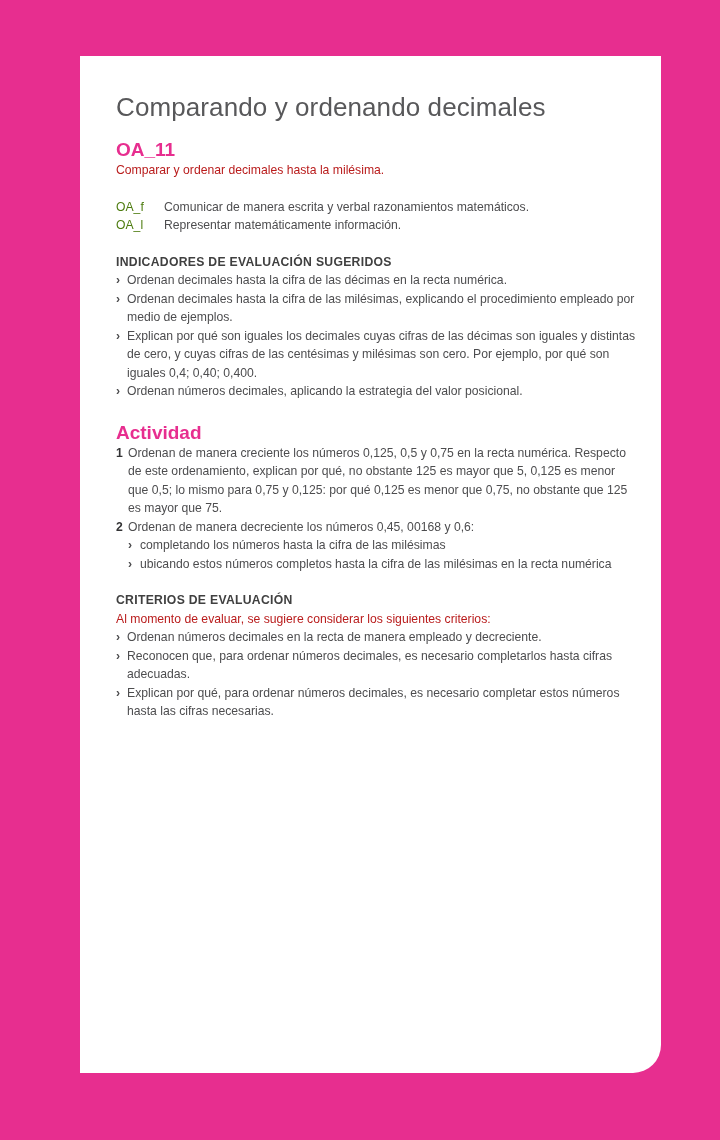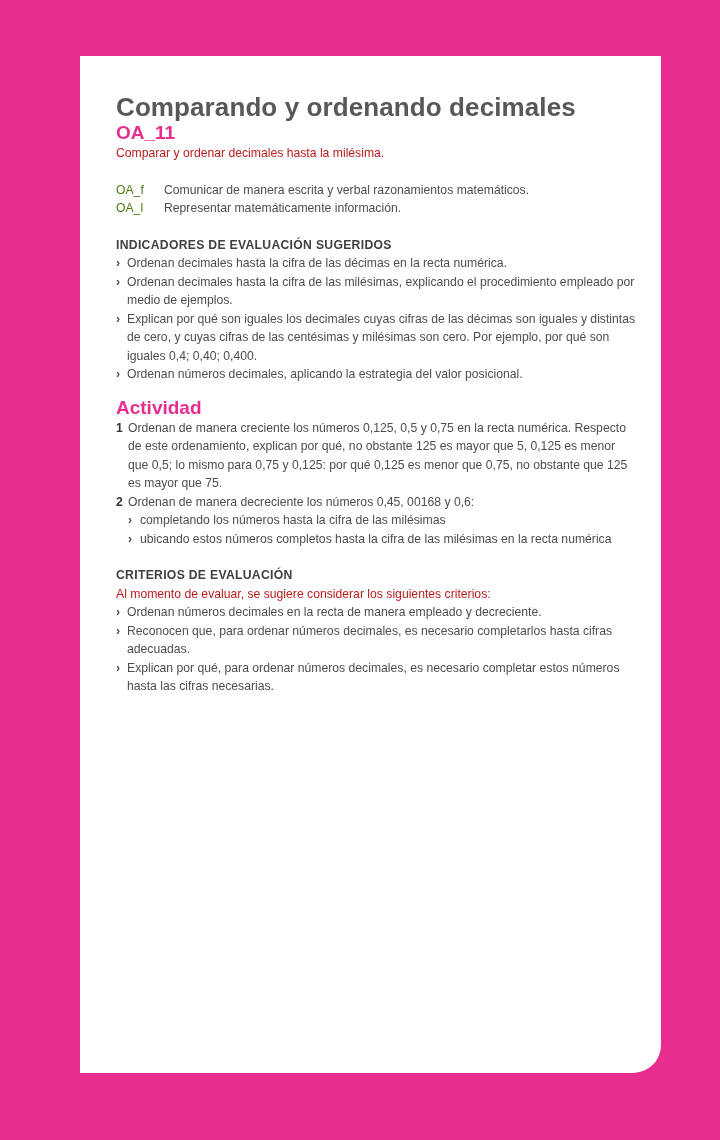--- a/index.html
+++ b/index.html
@@ -25,30 +25,31 @@
   }
   .content {
     position: absolute;
     left: 36px;
     top: 36px;
     width: 520px;
     color: #4d4d4f;
   }
   .title {
     font-size: 26px;
-    font-weight: bold;
+    font-weight: normal;
     color: #58585a;
     margin: 0;
     line-height: 30px;
     letter-spacing: 0.1px;
   }
   .oa-code {
     font-size: 19px;
     font-weight: bold;
     color: #e72e8f;
+    margin-top: 17px;
     line-height: 22px;
   }
   .text {
     font-size: 12.2px;
     line-height: 18.5px;
     color: #b91c1c;
   }
   .oa-desc {
     margin-top: 0px;
   }
@@ -88,21 +89,21 @@
     line-height: 18.5px;
   }
   ul.bullets li .chev {
     position: absolute;
     left: 0;
     top: 0;
     font-weight: bold;
     color: #4d4d4f;
   }
   .actividad-head {
-    margin-top: 13px;
+    margin-top: 21px;
     font-size: 19px;
     font-weight: bold;
     color: #e72e8f;
     line-height: 22px;
   }
   ol.acts {
     list-style: none;
     margin: 0;
     padding: 0;
   }

